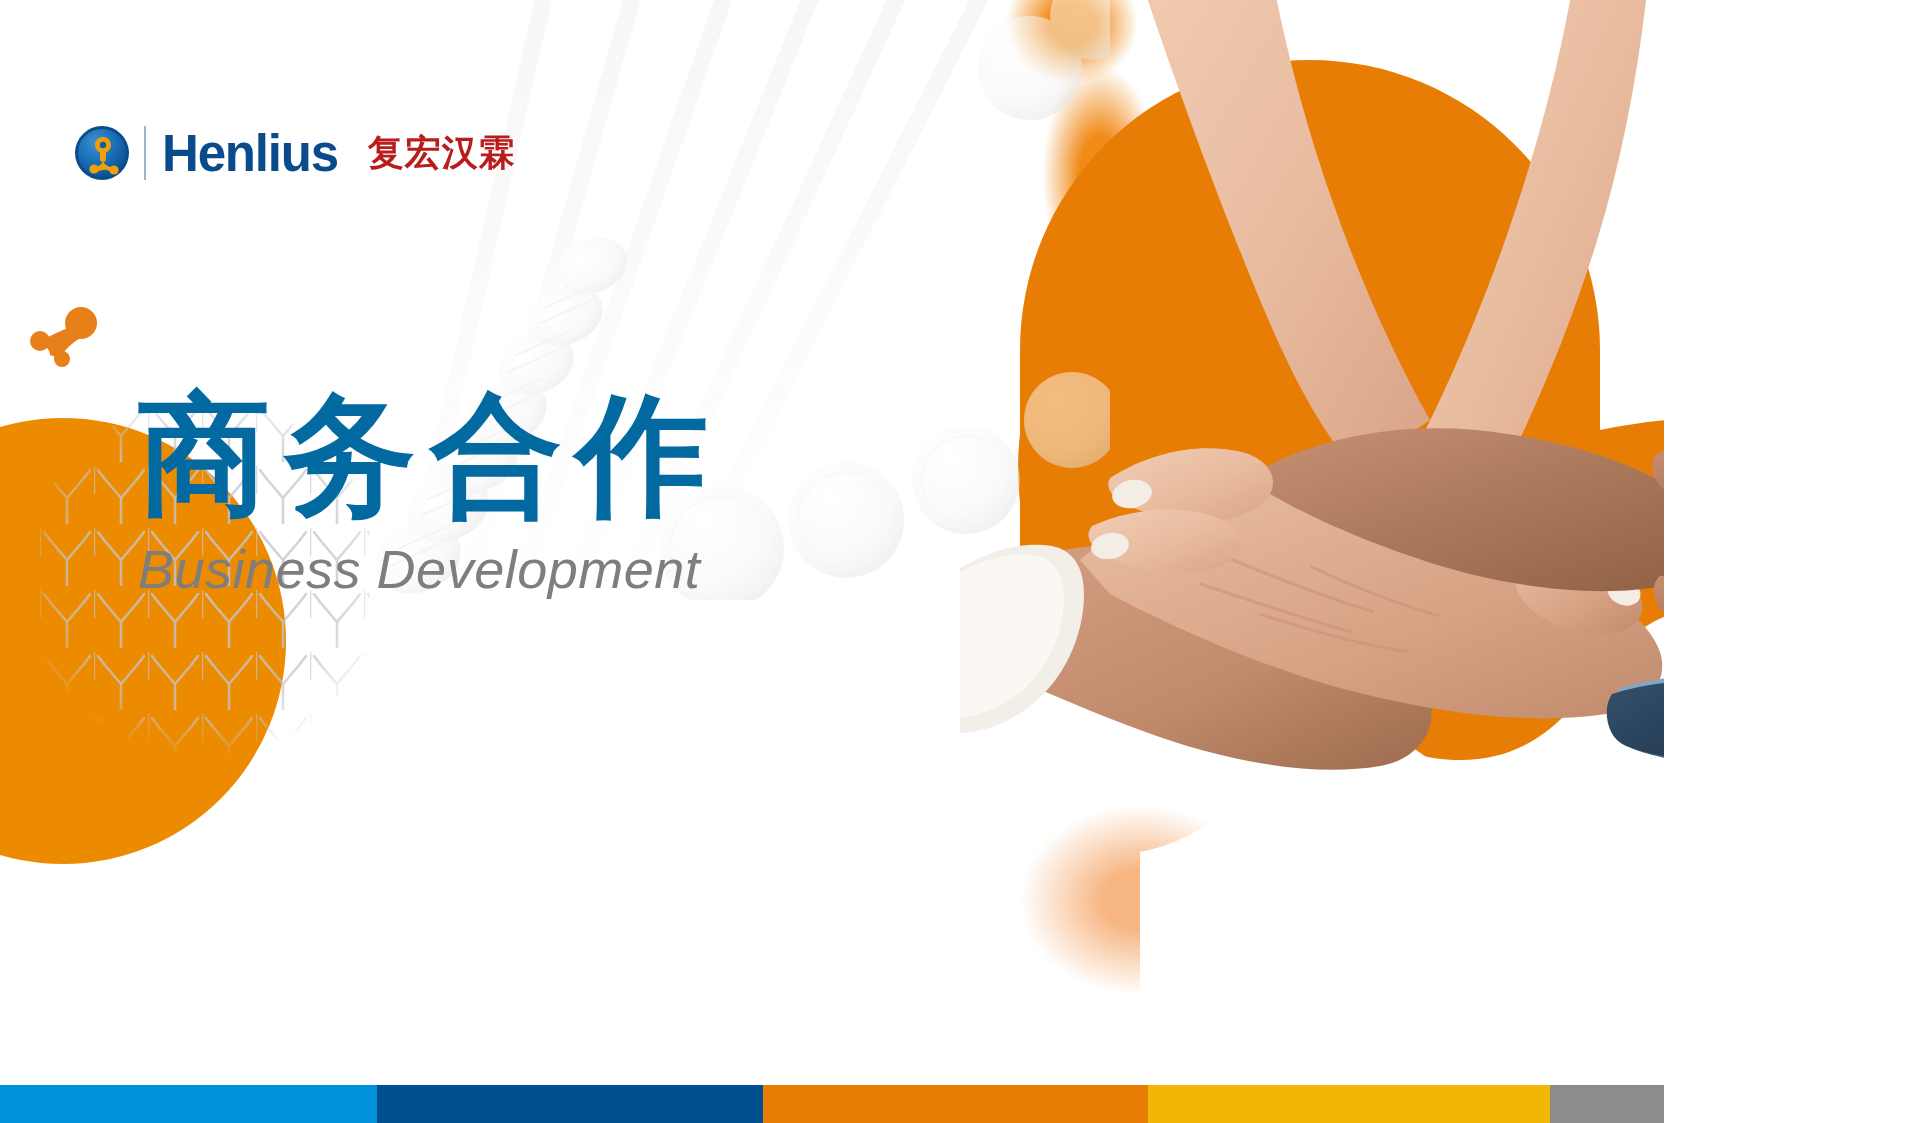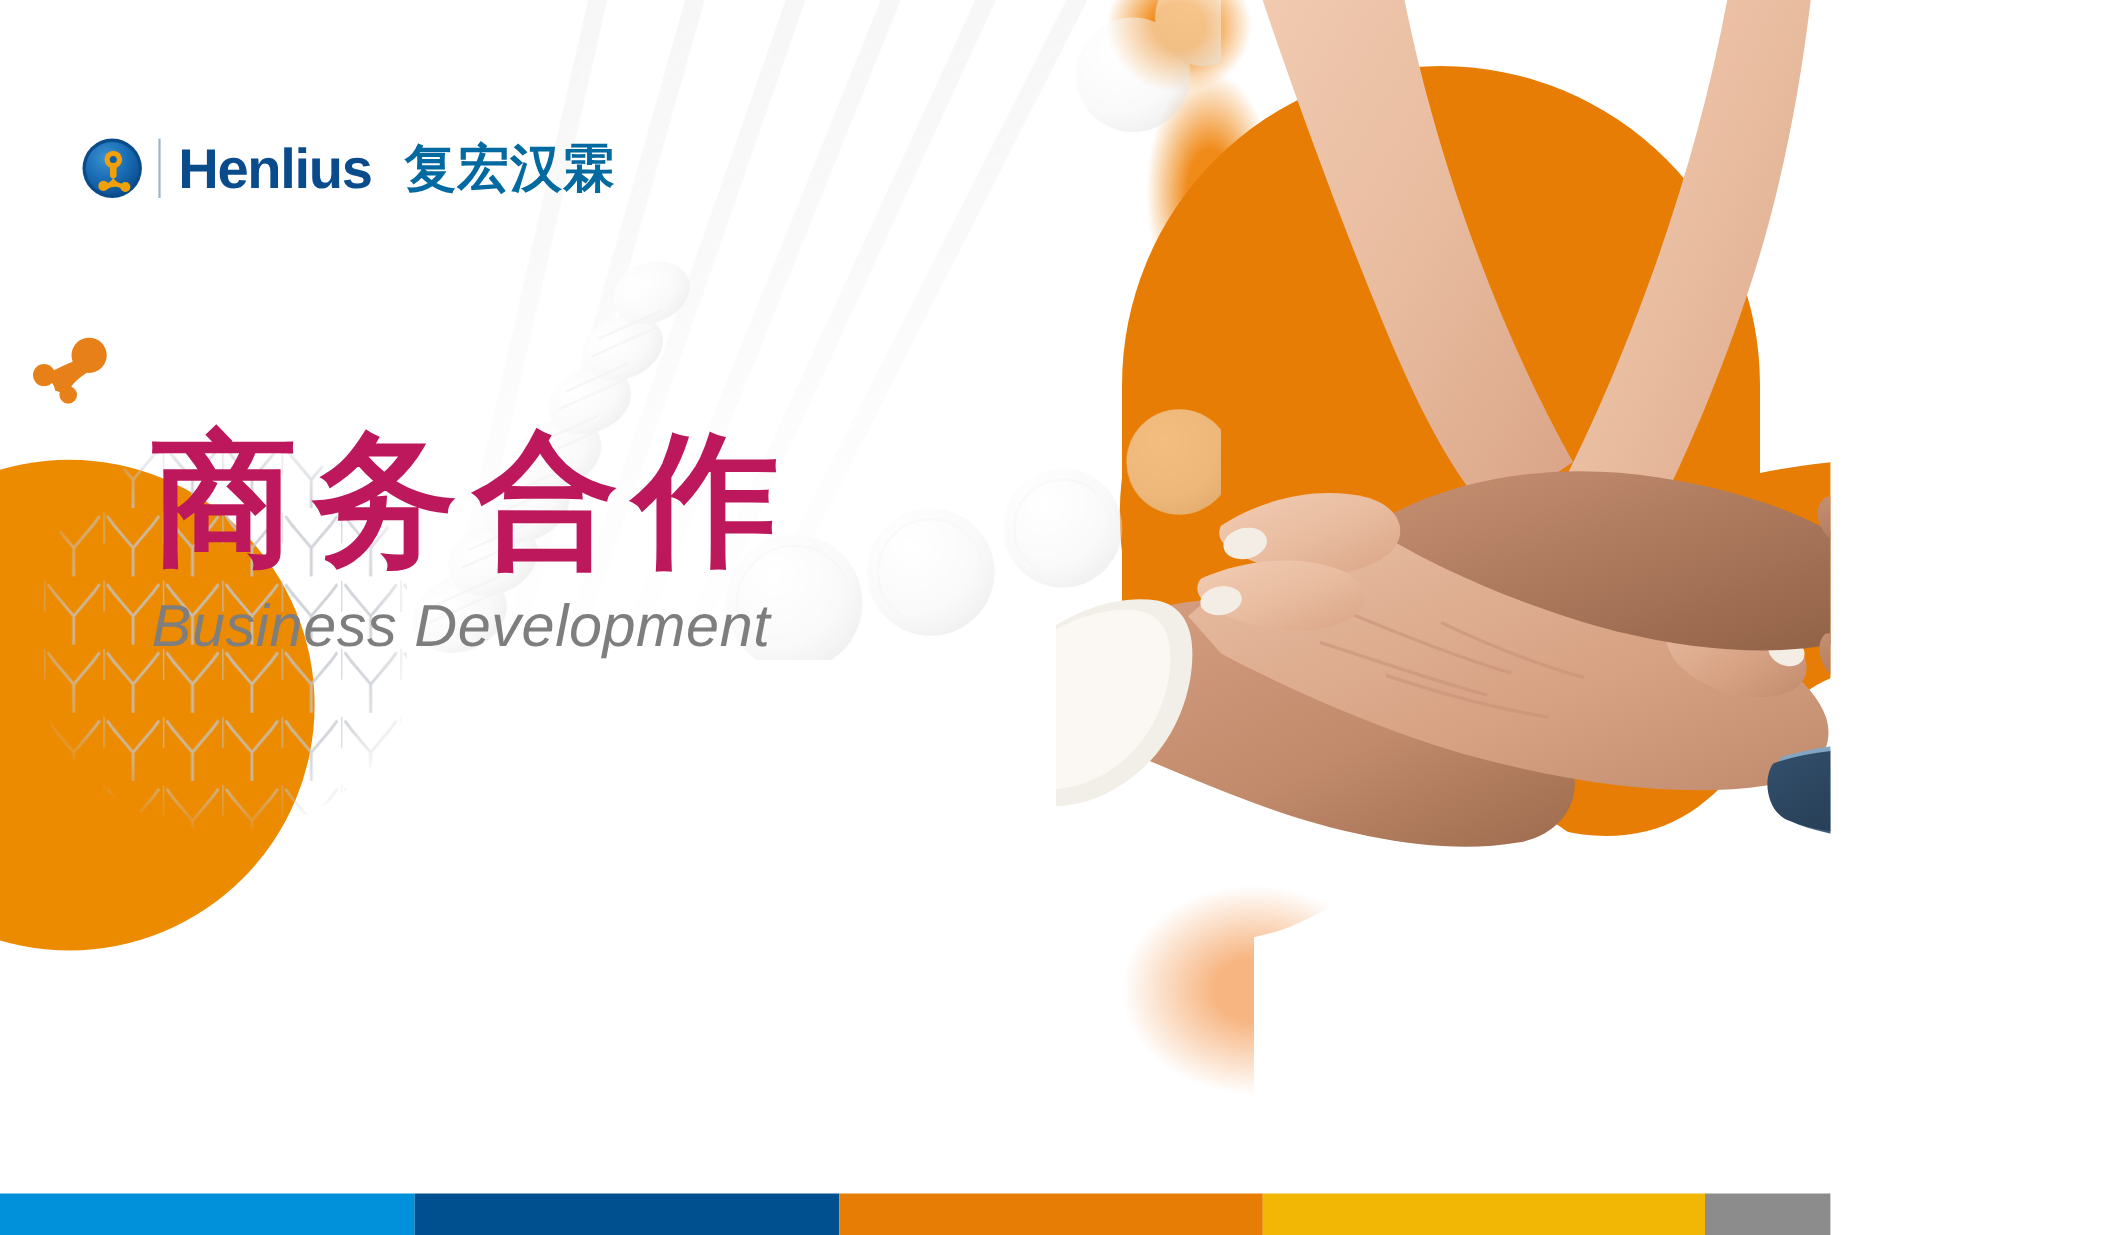--- a/index.html
+++ b/index.html
@@ -53,29 +53,29 @@
   .logo-mark{ width:56px; height:56px; flex:0 0 56px; }
   .logo-divider{
     width:2px; height:54px; background:#9FB4C7; margin:0 16px 0 14px;
   }
   .logo-word{
     font-size:51px; font-weight:bold; color:#0A4C8B;
     letter-spacing:-1.2px; line-height:1;
     font-family:"Liberation Sans","DejaVu Sans",sans-serif;
   }
   .logo-cn{
-    font-size:47px; font-weight:bold; color:#0369a1;
+    font-size:36px; font-weight:bold; color:#b91c1c;
     margin-left:30px; letter-spacing:1px; line-height:1;
     font-family:"DejaVu Sans","Liberation Sans",sans-serif;
   }
 
   
   .title-block{ position:absolute; left:138px; top:378px; }
   .title-cn{
-    font-size:132px; font-weight:bold; color:#be185d;
+    font-size:132px; font-weight:bold; color:#0369a1;
     letter-spacing:14px; line-height:1.18;
     font-family:"DejaVu Sans","Liberation Sans",sans-serif;
     white-space:nowrap;
   }
   .title-en{
     margin-top:4px;
     font-size:54px; font-weight:normal; font-style:italic;
     color:#7E7E7E; letter-spacing:.5px; white-space:nowrap;
     font-family:"Liberation Sans","DejaVu Sans",sans-serif;
   }

